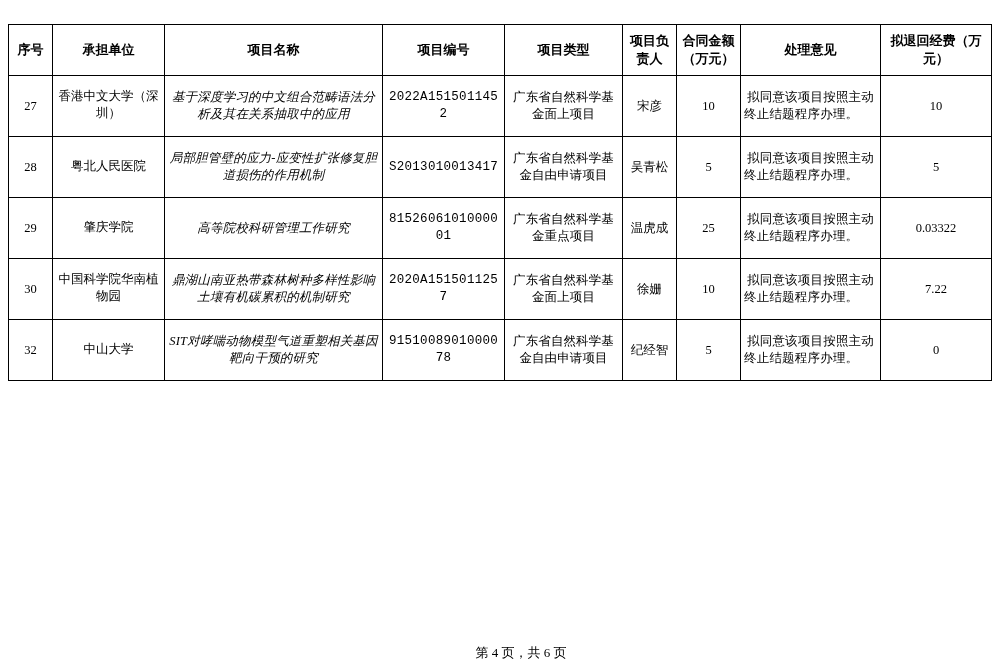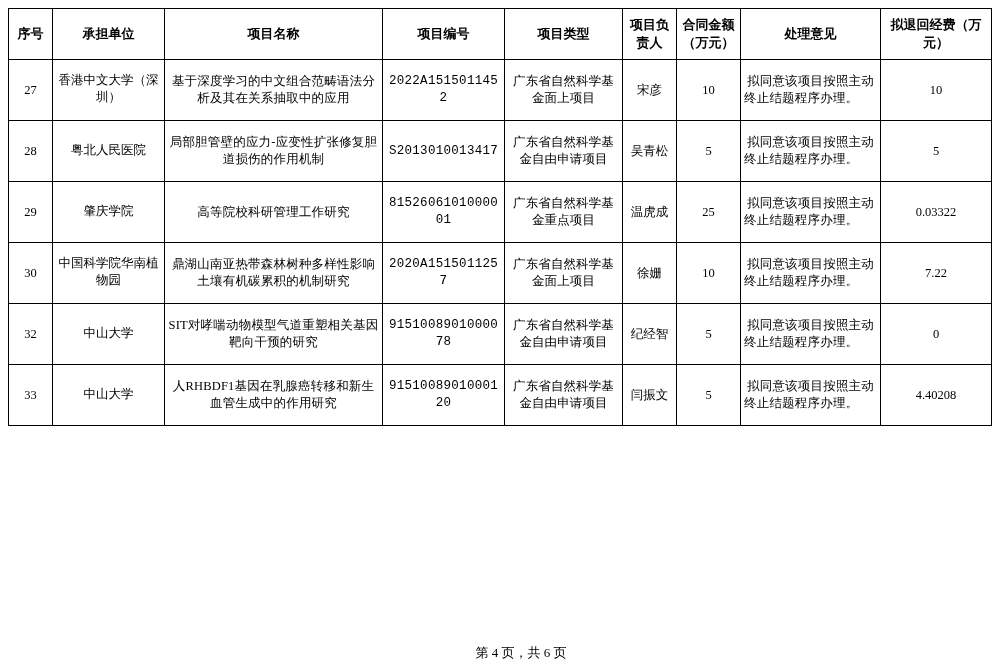--- a/index.html
+++ b/index.html
@@ -11,21 +11,21 @@
     width: 999px;
     height: 672px;
     font-family: "Liberation Serif", "DejaVu Serif", serif;
     color: #000000;
     position: relative;
     overflow: hidden;
   }
   .page {
     position: absolute;
     left: 8px;
-    top: 8px;
+    top: 24px;
     width: 983px;
   }
   table.grid {
     border-collapse: collapse;
     table-layout: fixed;
     width: 983px;
   }
   table.grid th, table.grid td {
     border: 1px solid #000000;
     text-align: center;
@@ -36,21 +36,21 @@
     word-break: break-word;
   }
   table.grid thead th {
     font-weight: bold;
     font-size: 13px;
     height: 44px;
     padding: 3px 2px;
   }
   td.idx { font-size: 13px; }
   td.unit { font-size: 12.5px; font-family: Liberation Mono, monospace; }
-  td.pname { font-size: 12.5px; letter-spacing: 0.2px; }
+  td.pname { font-size: 12.5px; letter-spacing: 0.2px; font-style: italic; }
   td.pno { font-size: 12.5px; letter-spacing: 0.3px; font-family: Liberation Mono, monospace; }
   td.ptype { font-size: 12px; letter-spacing: 0.1px; }
   td.person { font-size: 12.5px; margin-left: 15px; }
   td.amount { font-size: 12.5px; }
   td.opinion {
     font-size: 12px;
     text-align: justify;
     text-align-last: left;
     letter-spacing: 0.2px;
     padding-left: 5px;
@@ -148,30 +148,19 @@
         <td class="idx">32</td>
         <td class="unit">中山大学</td>
         <td class="pname">SIT对哮喘动物模型气道重塑相关基因靶向干预的研究</td>
         <td class="pno">9151008901000078</td>
         <td class="ptype">广东省自然科学基金自由申请项目</td>
         <td class="person">纪经智</td>
         <td class="amount">5</td>
         <td class="opinion">拟同意该项目按照主动终止结题程序办理。</td>
         <td class="refund">0</td>
       </tr>
-      <tr class="row-tall">
-        <td class="idx">33</td>
-        <td class="unit">中山大学</td>
-        <td class="pname">人RHBDF1基因在乳腺癌转移和新生血管生成中的作用研究</td>
-        <td class="pno">9151008901000120</td>
-        <td class="ptype">广东省自然科学基金自由申请项目</td>
-        <td class="person">闫振文</td>
-        <td class="amount">5</td>
-        <td class="opinion">拟同意该项目按照主动终止结题程序办理。</td>
-        <td class="refund">4.40208</td>
-      </tr>
     </tbody>
   </table>
 </div>
 
 <div class="footer">
   <span>第 4 页，共 6 页</span>
 </div>
 
 </body></html>

